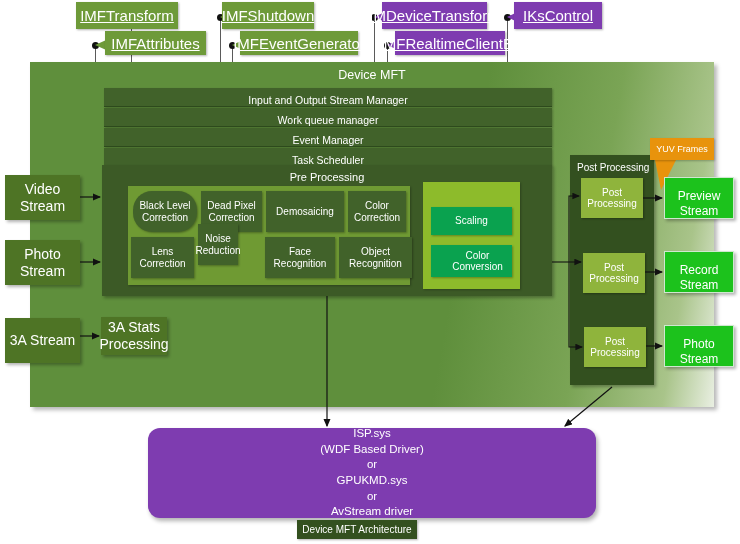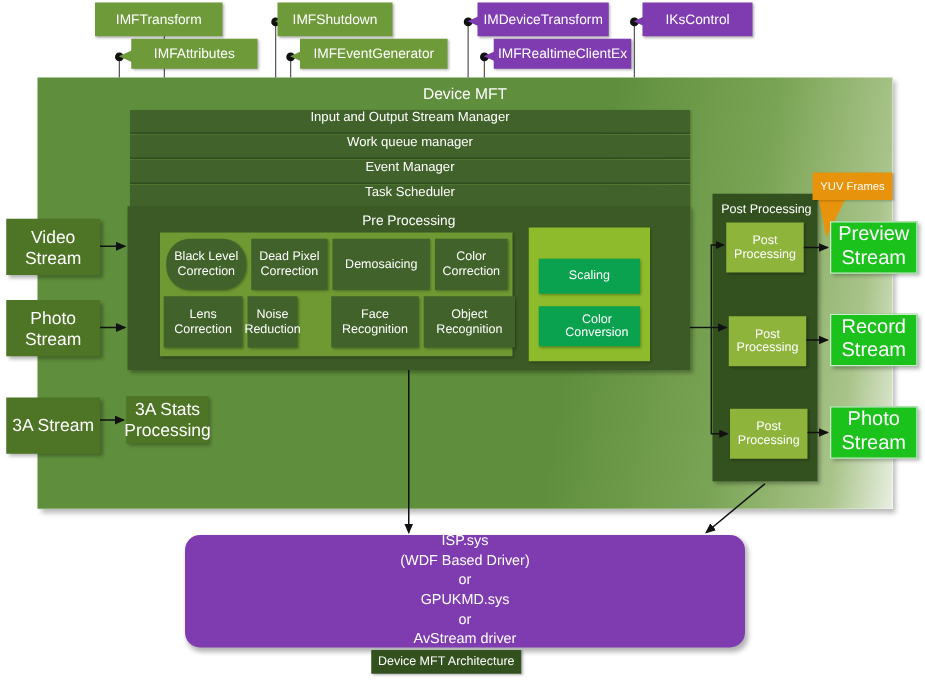--- a/index.html
+++ b/index.html
@@ -4,38 +4,38 @@
 <style>
   html,body{margin:0;padding:0;background:#ffffff;}
   body{width:740px;height:544px;position:relative;overflow:hidden;
        font-family:"Liberation Sans","DejaVu Sans",sans-serif;
        -webkit-font-smoothing:antialiased;}
   #stage{position:absolute;left:0;top:0;width:740px;height:544px;}
 
   .abs{position:absolute;box-sizing:border-box;}
 
   
-  .callout{color:#fff;font-size:11px;display:flex;align-items:center;
+  .callout{color:#fff;font-size:15px;display:flex;align-items:center;
            justify-content:center;text-align:center;
-           box-shadow:1px 1px 2px rgba(0,0,0,.30);}
+           box-shadow:1px 1px 2px rgba(0,0,0,.30);text-decoration:underline;}
   .callout.green{background:#6e9a39;}
   .callout.purple{background:#7e3cb0;}
   .dot{position:absolute;width:7px;height:7px;border-radius:50%;background:#111;}
   .vline{position:absolute;width:1px;background:#5a5a5a;}
 
   
   #devicemft{left:30px;top:62px;width:684px;height:345px;
        background:linear-gradient(100deg,#5f8f3c 0%,#5f8f3c 62%,#7aa455 80%,#a9c48a 93%,#e9efe2 100%);
        box-shadow:3px 3px 4px rgba(0,0,0,.28);}
   #devicemft-title{left:0;top:4px;width:684px;height:18px;color:#fff;font-size:12.5px;
        display:flex;align-items:center;justify-content:center;}
 
   
   .strip{background:#41622a;color:#fff;font-size:10.5px;
-       display:flex;align-items:flex-start;justify-content:center;
+       display:flex;align-items:flex-end;justify-content:center;
        border-bottom:1px solid #2d4a1c;box-shadow:1px 1px 2px rgba(0,0,0,.25);}
 
   
   #prep{left:102px;top:165px;width:450px;height:131px;background:#3c5a26;
         box-shadow:2px 2px 3px rgba(0,0,0,.3);}
   #prep-title{position:absolute;left:0;top:4px;width:450px;height:16px;color:#fff;
         font-size:11px;display:flex;align-items:center;justify-content:center;}
   #prep-inner{left:128px;top:186px;width:282px;height:99px;background:#6f9a33;
         box-shadow:1px 1px 2px rgba(0,0,0,.25);}
   .pp-cell{background:#41622a;color:#fff;font-size:10px;
@@ -53,22 +53,22 @@
   #postp-title{position:absolute;left:572px;top:160px;width:84px;height:14px;color:#fff;
         font-size:10px;display:flex;align-items:center;padding-left:5px;}
   .pbox{background:#8fb43c;color:#fff;font-size:10px;
         display:flex;align-items:center;justify-content:center;text-align:center;
         line-height:1.15;box-shadow:1px 1px 2px rgba(0,0,0,.3);}
 
   
   .instream{background:#4e7425;color:#fff;font-size:14px;
         display:flex;align-items:center;justify-content:center;text-align:center;
         line-height:1.2;box-shadow:2px 2px 3px rgba(0,0,0,.3);}
-  .outstream{background:#1cc21c;color:#fff;font-size:16px;border:1px solid #cfe8cf;
-        display:flex;align-items:flex-start;justify-content:center;text-align:center;
+  .outstream{background:#1cc21c;color:#fff;font-size:12px;border:1px solid #cfe8cf;
+        display:flex;align-items:flex-end;justify-content:center;text-align:center;
         line-height:1.2;box-shadow:2px 2px 3px rgba(0,0,0,.3);}
 
   
   #yuv{left:650px;top:138px;width:64px;height:22px;background:#e8930c;color:#fff;
         font-size:9px;display:flex;align-items:center;justify-content:center;
         box-shadow:1px 1px 2px rgba(0,0,0,.25);}
 
   
   #isp{left:148px;top:428px;width:448px;height:90px;background:#7e3cb0;border-radius:12px;
         color:#fff;font-size:11.5px;line-height:1.35;
@@ -169,21 +169,21 @@
   <div class="abs pp-cell" style="left:266px;top:191px;width:78px;height:41px;">
     <span>Demosaicing</span>
   </div>
   <div class="abs pp-cell" style="left:348px;top:191px;width:58px;height:41px;">
     <span>Color Correction</span>
   </div>
 
   <div class="abs pp-cell" style="left:131px;top:237px;width:63px;height:41px;">
     <span>Lens Correction</span>
   </div>
-  <div class="abs pp-cell" style="left:198px;top:237px;width:40px;height:41px;text-align:center;">
+  <div class="abs pp-cell" style="left:198px;top:224px;width:40px;height:41px;text-align:center;">
     <span>Noise Reduction</span>
   </div>
   <div class="abs pp-cell" style="left:265px;top:237px;width:70px;height:41px;">
     <span>Face Recognition</span>
   </div>
   <div class="abs pp-cell" style="left:339px;top:237px;width:73px;height:41px;">
     <span>Object Recognition</span>
   </div>
 
   <div class="abs" id="scale-panel"></div>

